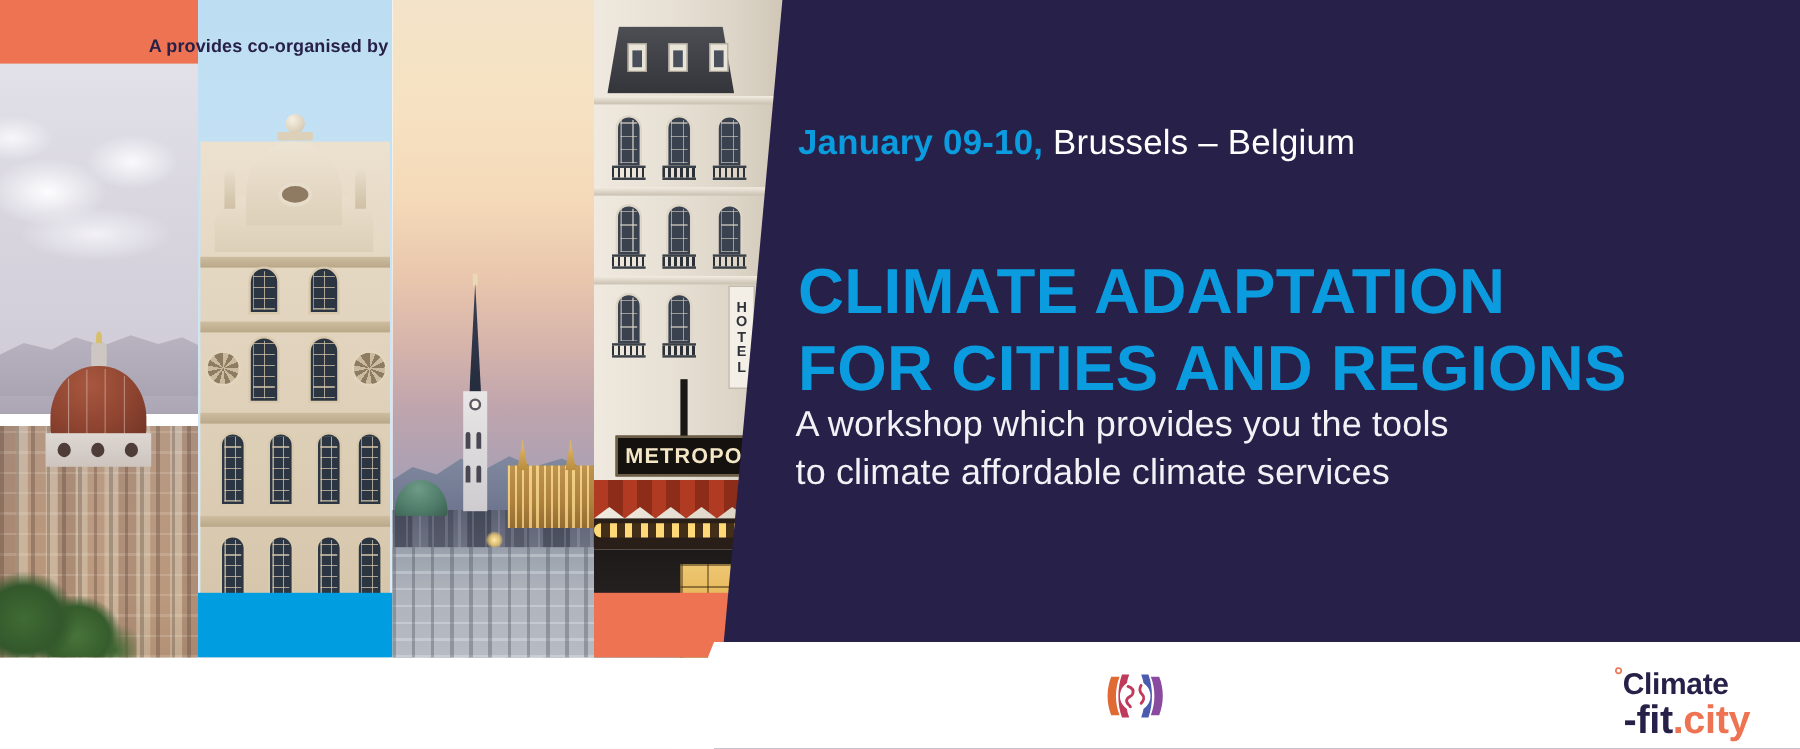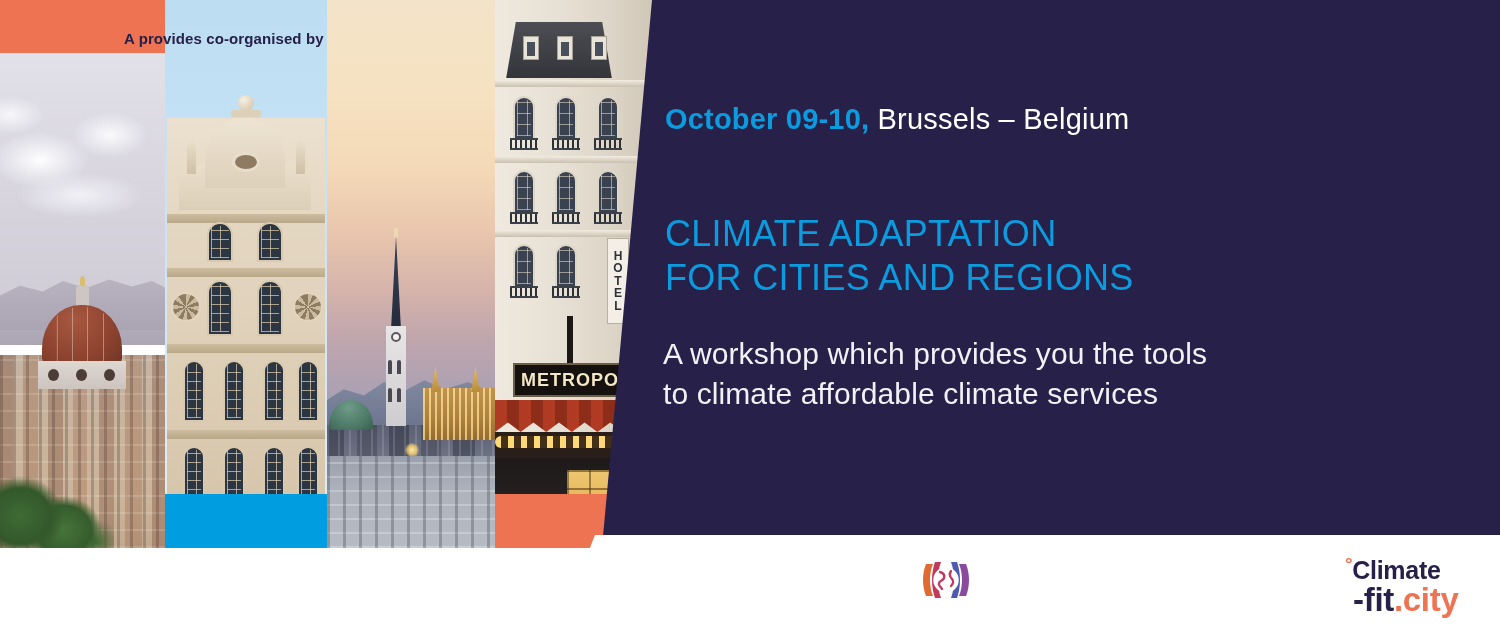--- a/index.html
+++ b/index.html
@@ -395,21 +395,21 @@
   .eyebrow {
     left:665px; top:103px;
     font-size:29px; font-weight:400;
     color:#ffffff; white-space:nowrap;
     letter-spacing:.2px;
   }
   .eyebrow .accent { color:#0b9ce0; font-weight:700; }
 
   .headline {
     left:665px; top:212px;
-    font-size:36px; font-weight:400;
+    font-size:53px; font-weight:700;
     color:#0b9ce0;
     line-height:1.21;
     letter-spacing:.3px;
     white-space:nowrap;
   }
   .headline .hl-2 { display:block; }
 
   .subhead {
     left:663px; top:334px;
     font-size:30px; font-weight:400;
@@ -559,21 +559,21 @@
     </div>
     <div class="par-marquee"></div>
     <div class="par-shopfront"></div>
     <div class="par-glow"></div>
     <div class="par-orangebar"></div>
   </div>
 
   <div class="navy-panel"></div>
 
   <div class="content eyebrow">
-    <span class="accent">October 09-10,</span><span> Brussels – Belgium</span>
+    <span class="accent">January 09-10,</span><span> Brussels – Belgium</span>
   </div>
 
   <h1 class="content headline">
     <span>CLIMATE ADAPTATION</span>
     <span class="hl-2">FOR CITIES AND REGIONS</span>
   </h1>
 
   <p class="content subhead">
     <span>A workshop which provides you the tools</span>
     <span class="sh-2">to climate affordable climate services</span>

